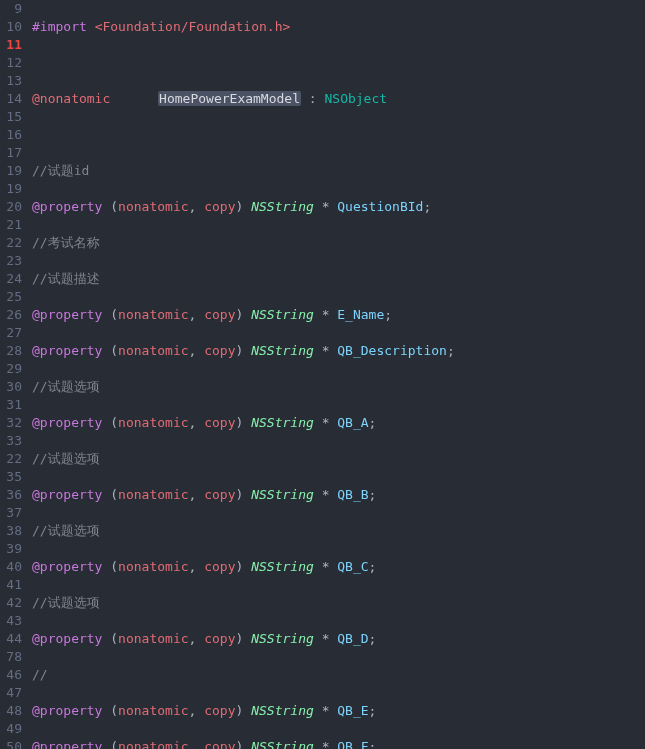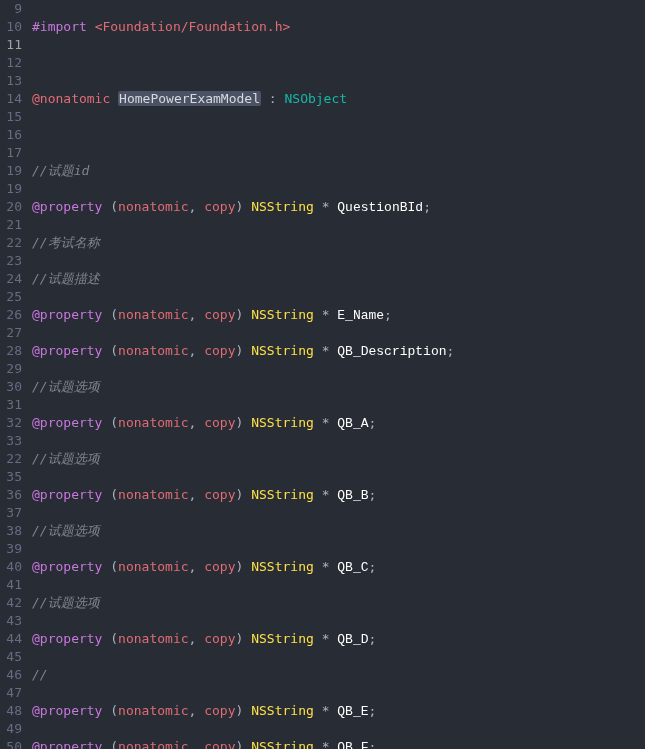--- a/index.html
+++ b/index.html
@@ -15,43 +15,44 @@
   }
   .editor { display: flex; height: 100%; }
   .gutter {
     width: 32px;
     text-align: right;
     padding-right: 10px;
     color: #636d83;
     user-select: none;
     flex-shrink: 0;
   }
-  .gutter .current { color: #a3a3a3; font-weight: 400; }
+  .gutter .current { color: #ef4444; font-weight: 700; }
   .code { flex: 1; white-space: pre; }
   .line { height: 18px; }
 
   .tok-directive { color: #c678dd; }
   .tok-import-path { color: #e06c75; }
   .tok-keyword2 { color: #e06c75; }
   .tok-prop { color: #c678dd; }
   .tok-paren { color: #abb2bf; }
   .tok-modifier { color: #e06c75; }
   .tok-comma { color: #abb2bf; }
   .tok-type { color: #14b8a6; }
-  .tok-ref-type { color: #fde047; }
+  .tok-ref-type { color: #86efac; font-style: italic; }
   .tok-star { color: #abb2bf; }
-  .tok-ident { color: #ffffff; font-family: Liberation Mono, monospace; }
+  .tok-ident { color: #7dd3fc; }
   .tok-semi { color: #abb2bf; }
   .tok-colon { color: #abb2bf; }
-  .tok-comment { color: #7f848e; font-style: italic; }
+  .tok-comment { color: #7f848e; }
   .tok-highlight {
     background: #4b5263;
     color: #d7dae0;
     padding: 0 1px;
     border-radius: 2px;
+    margin-left: 40px;
   }
 </style>
 </head>
 <body>
 
 <div class="editor">
   <div class="gutter">
     <div class="line">9</div>
     <div class="line">10</div>
     <div class="line current">11</div>
@@ -81,21 +82,21 @@
     <div class="line">35</div>
     <div class="line">36</div>
     <div class="line">37</div>
     <div class="line">38</div>
     <div class="line">39</div>
     <div class="line">40</div>
     <div class="line">41</div>
     <div class="line">42</div>
     <div class="line">43</div>
     <div class="line">44</div>
-    <div class="line">45</div>
+    <div class="line">78</div>
     <div class="line">46</div>
     <div class="line">47</div>
     <div class="line">48</div>
     <div class="line">49</div>
     <div class="line">50</div>
   </div>
 
   <div class="code">
 <div class="line"><span class="tok-directive">#import</span> <span class="tok-import-path">&lt;Foundation/Foundation.h&gt;</span></div>
 <div class="line"></div>

